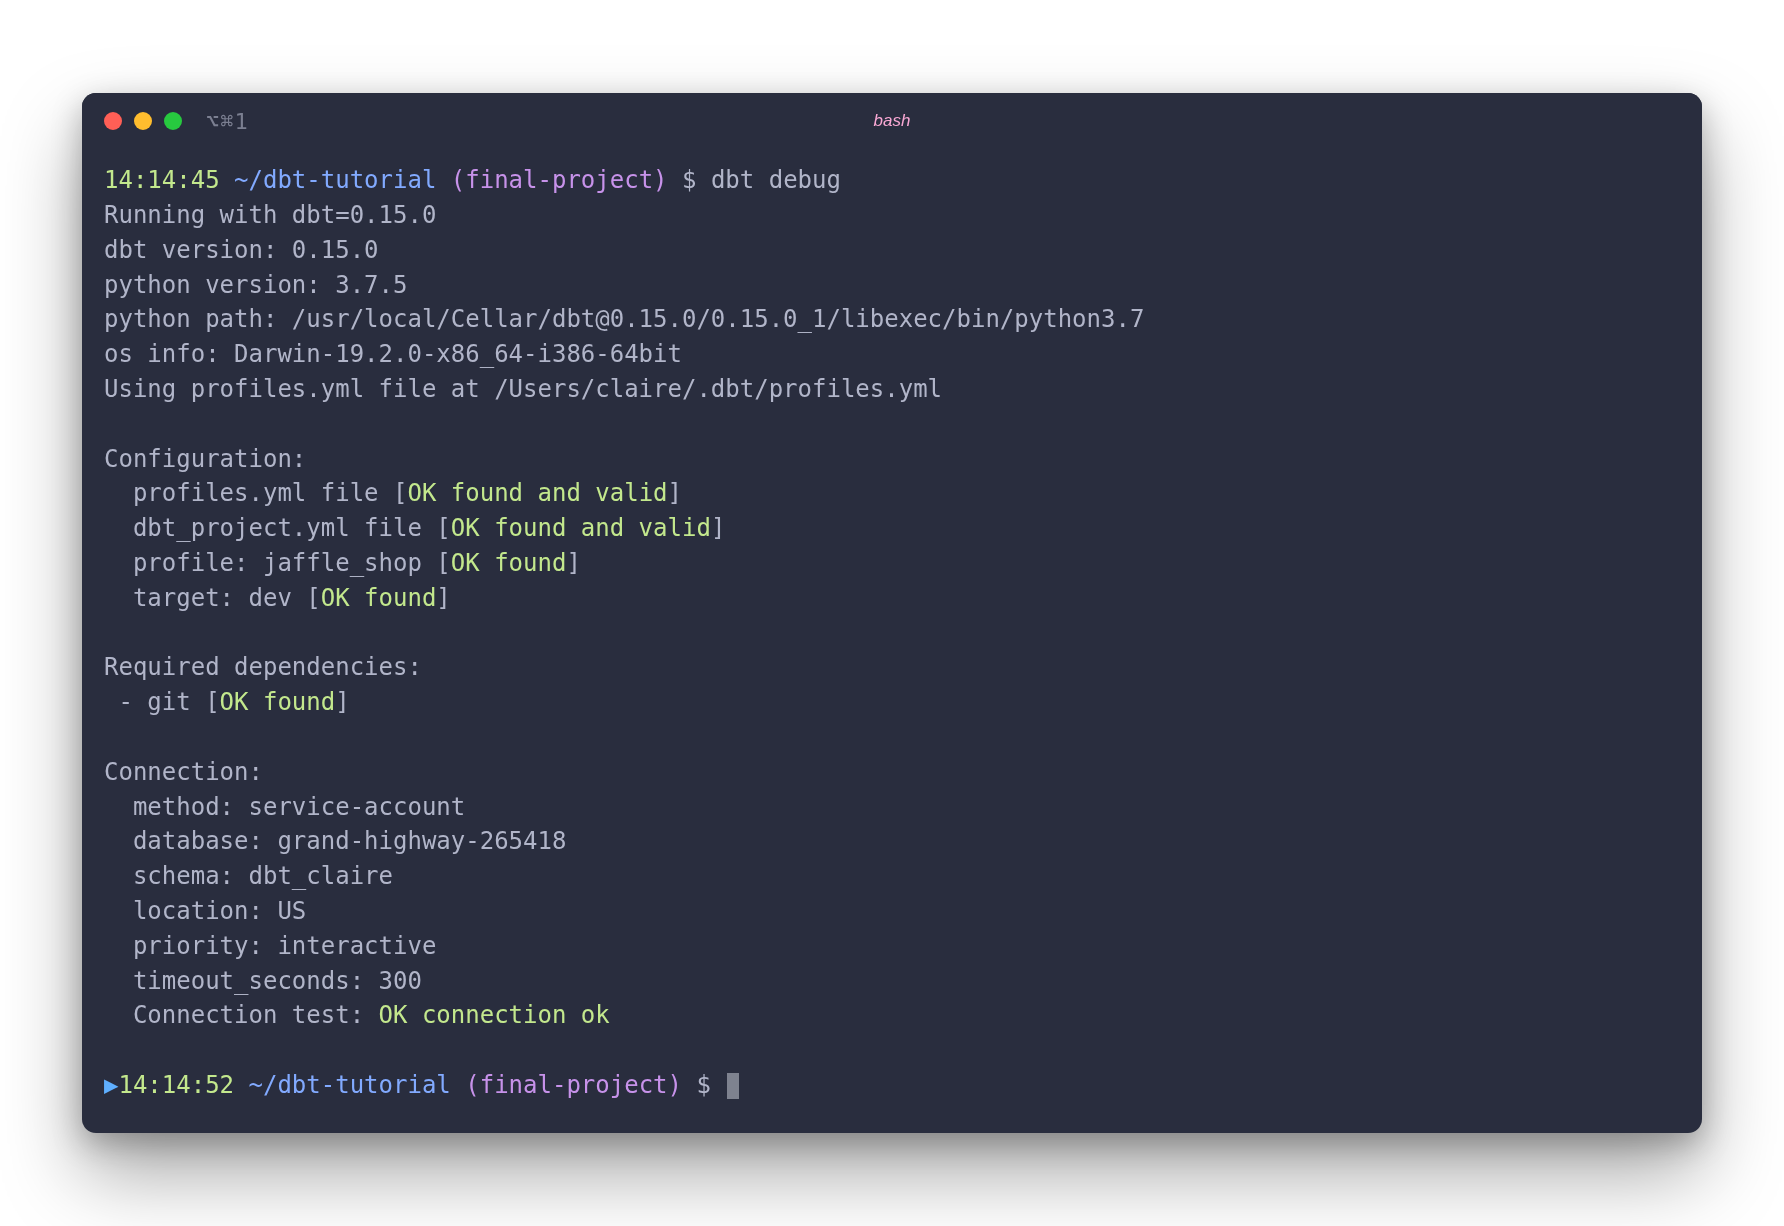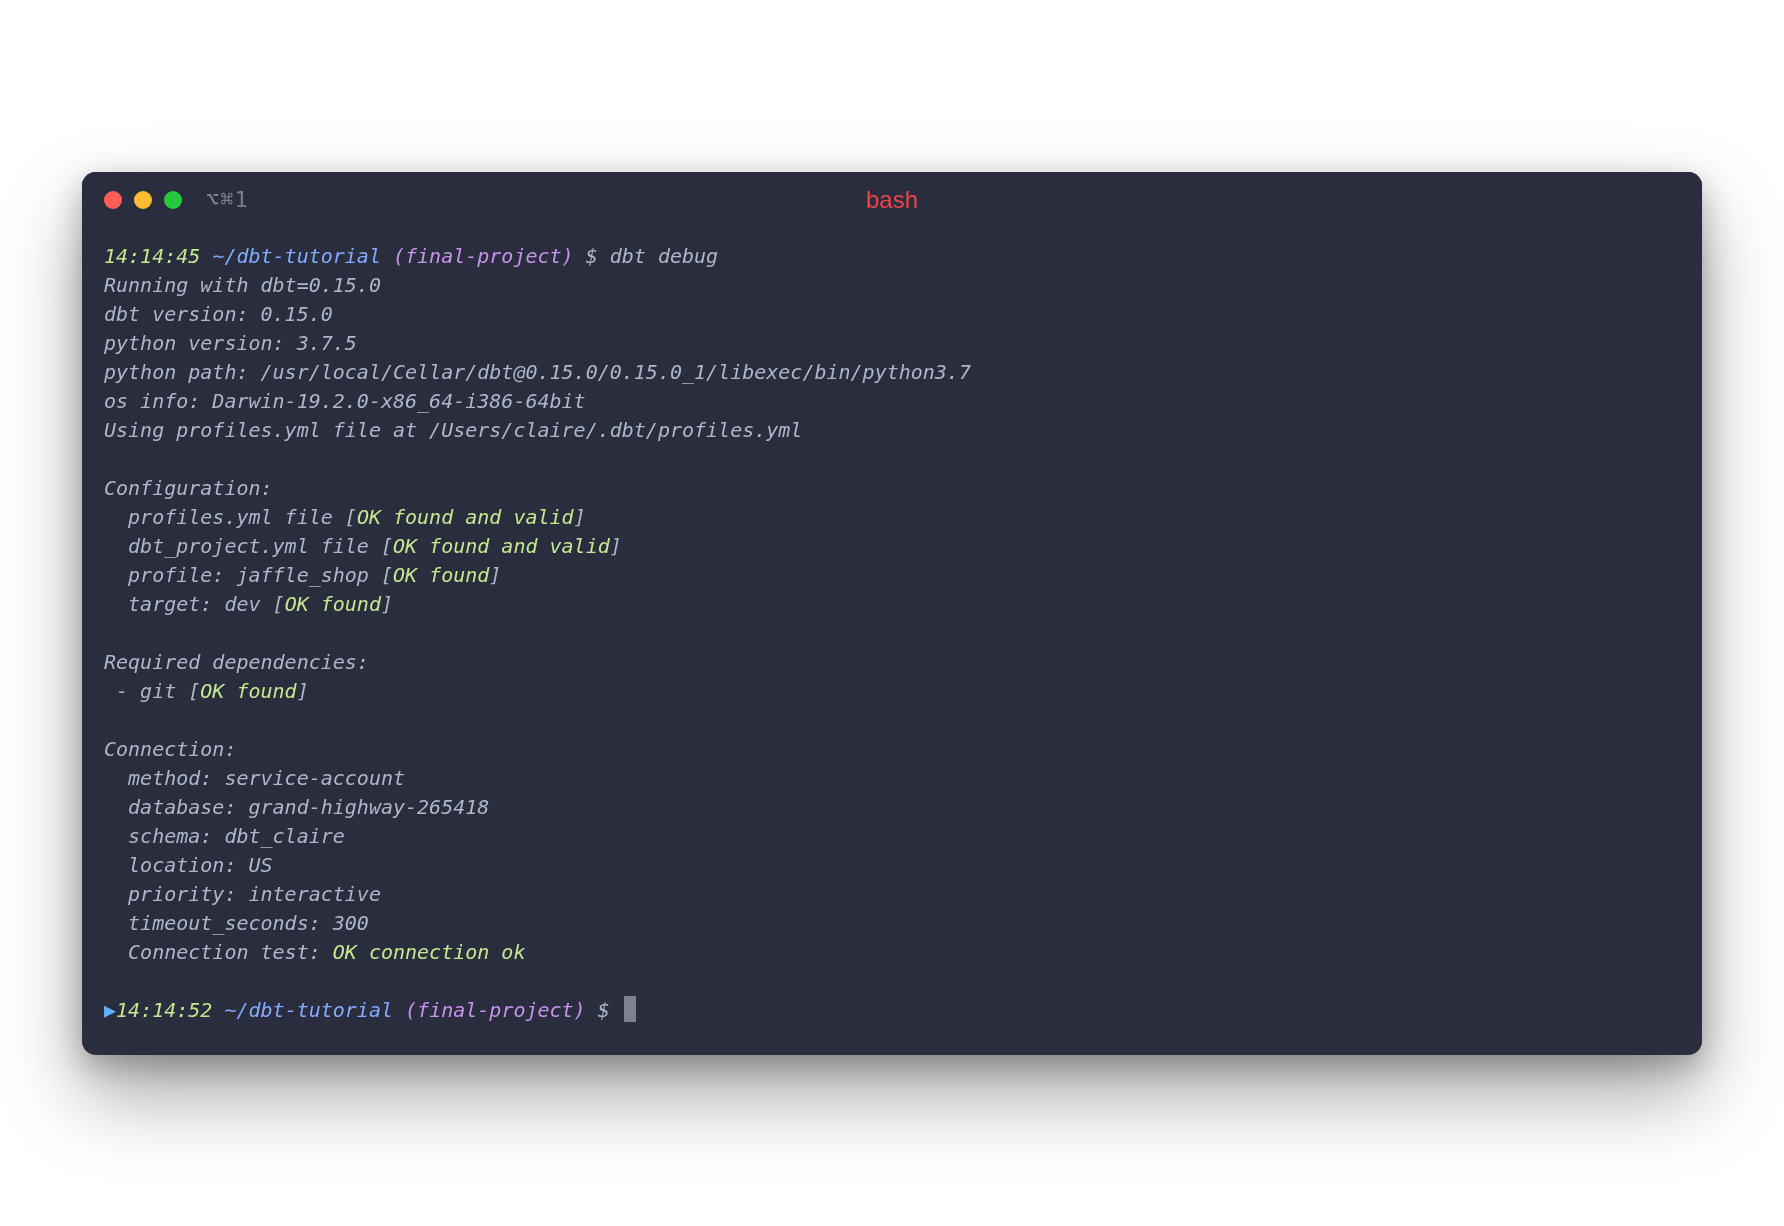--- a/index.html
+++ b/index.html
@@ -47,31 +47,31 @@
     .tab-indicator {
       margin-left: 24px;
       color: #7b7f91;
       font-size: 22px;
       letter-spacing: 1px;
     }
     .title {
       position: absolute;
       left: 50%;
       transform: translateX(-50%);
-      color: #ef4444;
-      font-size: 24px;
+      color: #f9a8d4;
+      font-size: 17px;
       font-family: -apple-system, BlinkMacSystemFont, "Helvetica Neue", sans-serif;
+      font-style: italic;
     }
     .terminal-body {
       padding: 14px 22px 30px 22px;
-      font-size: 20px;
+      font-size: 24px;
       line-height: 1.45;
       color: #b1b5c9;
       white-space: pre;
-      font-style: italic;
     }
     .c-green  { color: #c3e88d; }
     .c-blue   { color: #82aaff; }
     .c-pink   { color: #c792ea; }
     .c-okgreen{ color: #c3e88d; }
     .c-bluearrow{ color: #5fafff; }
     .cursor-block {
       display: inline-block;
       width: 12px;
       height: 26px;

